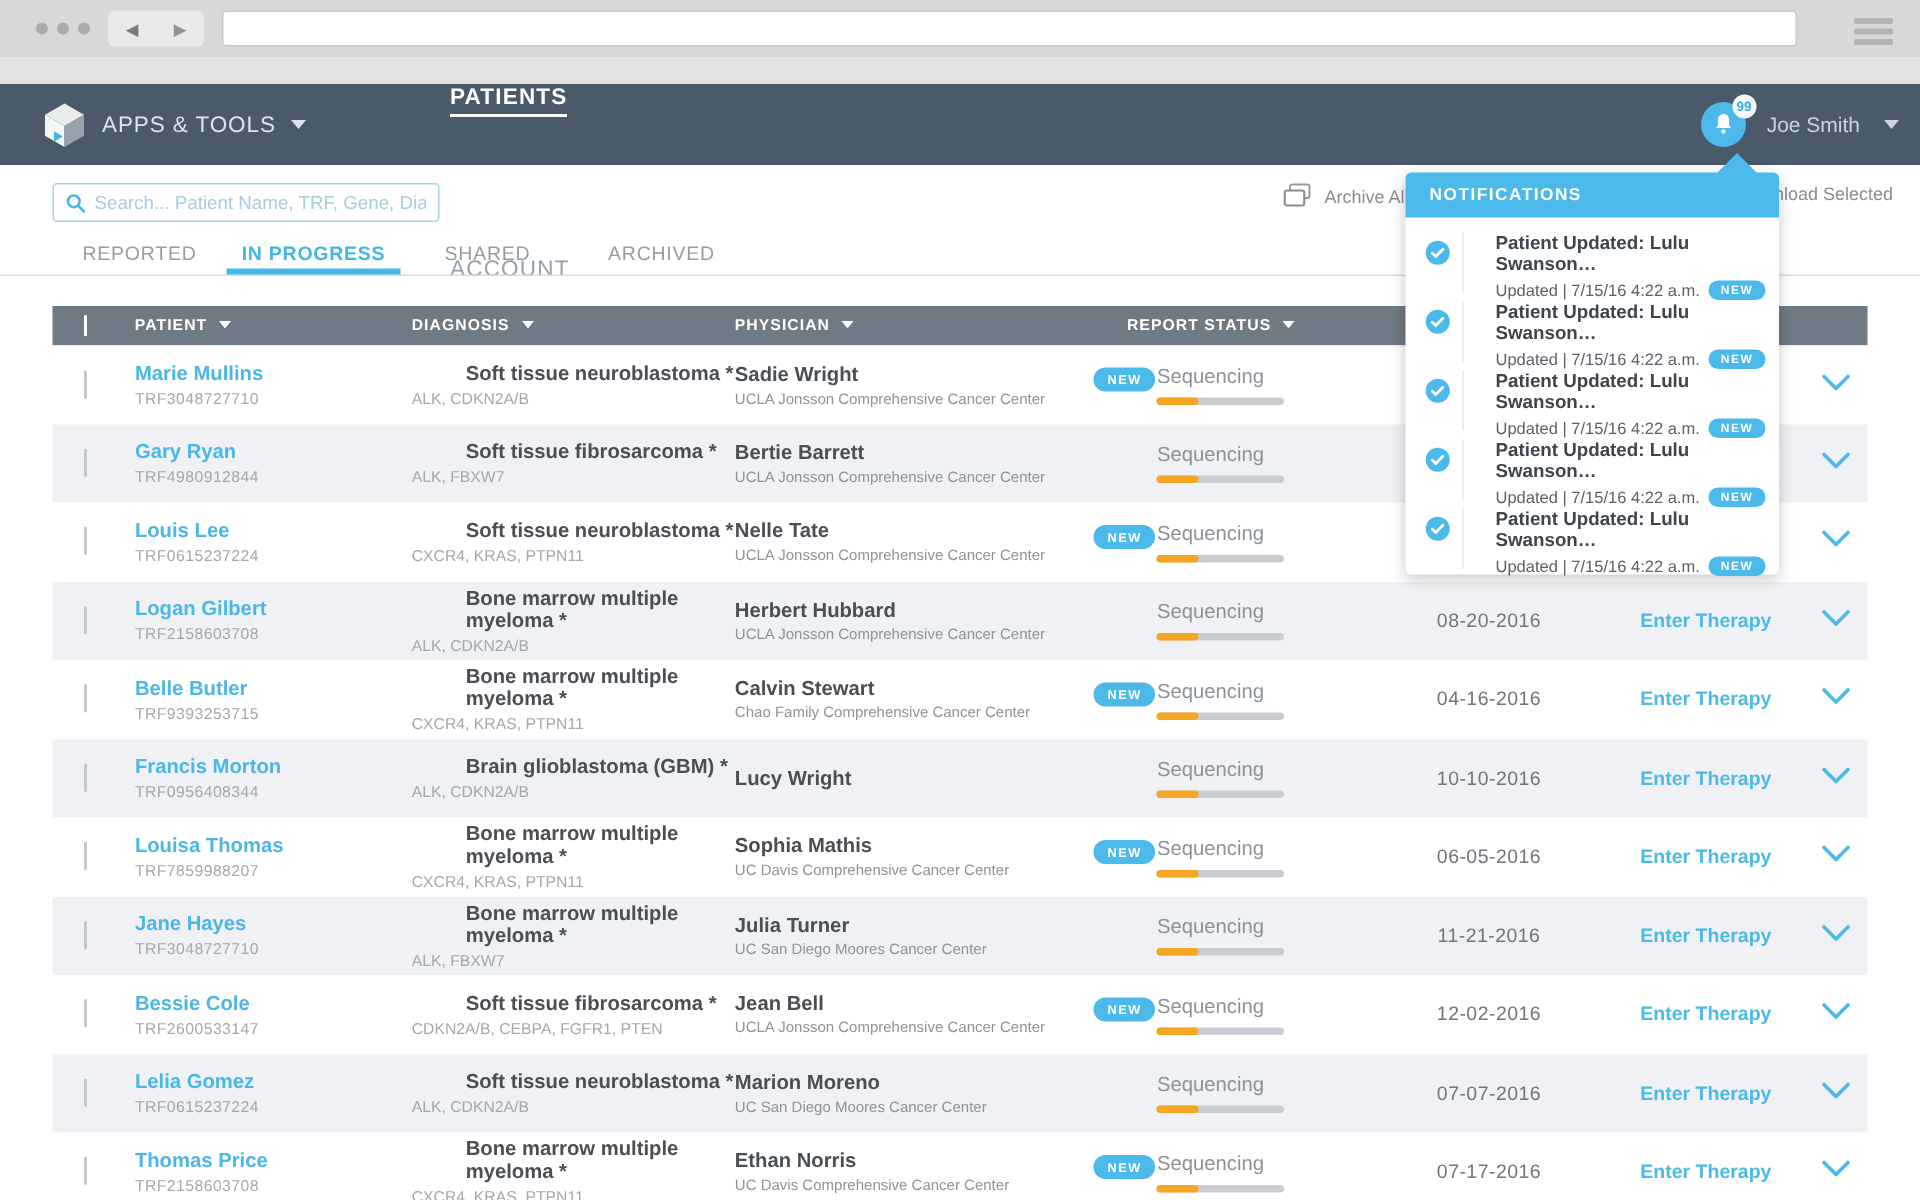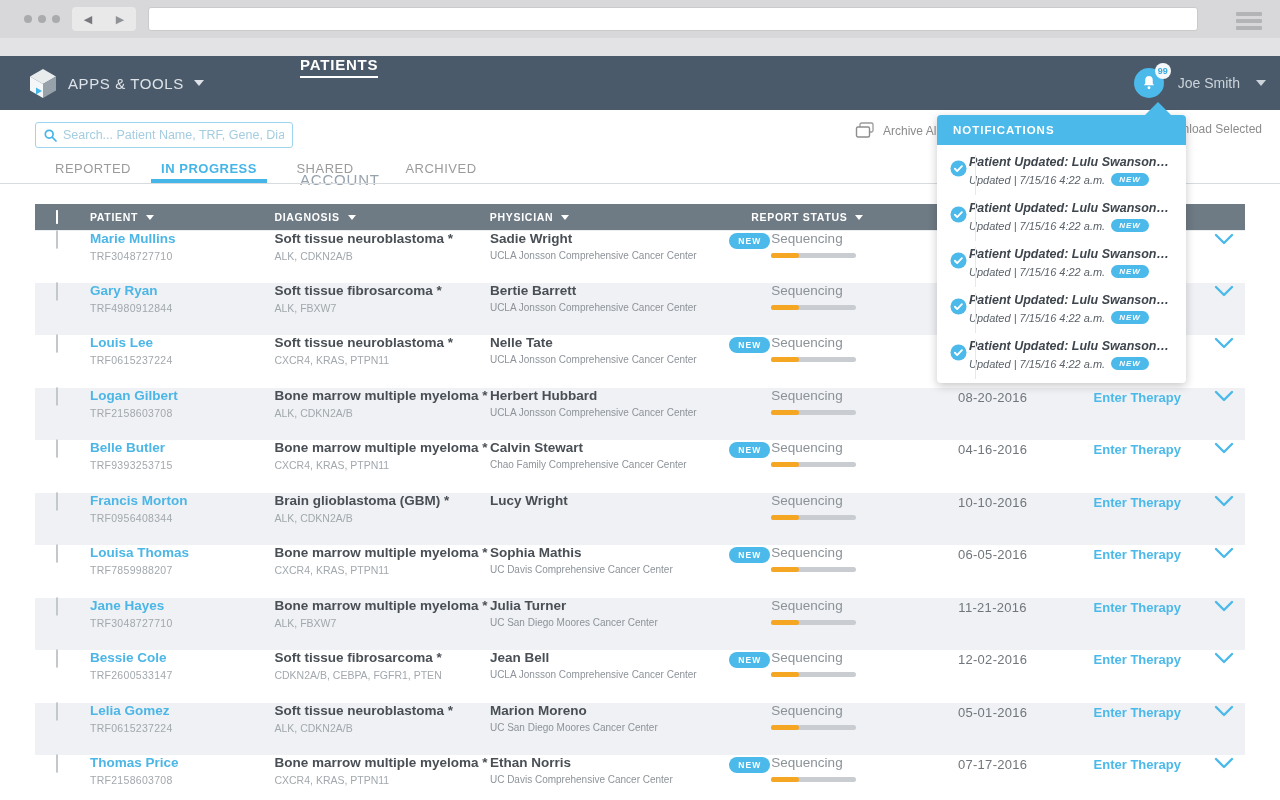--- a/index.html
+++ b/index.html
@@ -57,39 +57,39 @@
   .tab { width:116px; text-align:center; font-size:13px; letter-spacing:.5px; color:#9b9b9b;
          padding-top:6px; cursor:pointer; }
   .tab.active { color:#45b5e8; font-weight:bold; border-bottom:4px solid #45b5e8; }
 
   
   .table { position:absolute; left:35px; top:204px; width:1210px; }
   .thead { display:flex; align-items:center; height:26px; background:#6e7a84; color:#fff;
            font-size:10.5px; font-weight:bold; letter-spacing:.7px; }
   .sort-tri { display:inline-block; width:0; height:0; border-left:4px solid transparent;
               border-right:4px solid transparent; border-top:5px solid #fff; margin-left:8px; vertical-align:1px; }
-  .row { display:flex; align-items:flex-start; height:52.5px; background:#fff; border-top:1px solid #eceef0; }
+  .row { display:flex; align-items:center; height:52.5px; background:#fff; border-top:1px solid #eceef0; }
   .row.alt { background:#eff1f4; border-top:none; }
   .row.alt + .row { border-top:none; }
 
   .col-cb { width:55px; padding-left:21px; }
   .col-patient { width:185px; }
   .col-diag { width:216px; }
   .col-phys { width:232px; }
   .col-status { width:192px; position:relative; }
   .col-date { width:160px; text-align:center; }
   .col-therapy { width:130px; text-align:center; }
   .col-chevron { width:43px; text-align:center; }
 
   .cb { width:11px; height:11px; border:1px solid #c3c8cc; border-radius:2px; background:#fcfdfd; cursor:pointer; }
   .cb.header-cb { background:#fff; border-color:#fff; }
 
   .p-name { color:#4cb6e6; font-size:13.5px; font-weight:bold; cursor:pointer; }
   .p-trf { color:#a2a8ad; font-size:10.5px; margin-top:4px; letter-spacing:.3px; }
-  .d-name { color:#494f55; font-size:13.5px; font-weight:bold; }
+  .d-name { color:#494f55; font-size:13.5px; font-weight:bold;margin-left:36px; }
   .d-genes { color:#a2a8ad; font-size:10.5px; margin-top:4px; }
   .ph-name { color:#494f55; font-size:13.5px; font-weight:bold; }
   .ph-org { color:#8d9399; font-size:10px; margin-top:4px; }
 
   .new-badge { position:absolute; left:8px; top:2px; background:#4bb9e9; color:#fff; font-size:8.5px;
                font-weight:bold; letter-spacing:1px; border-radius:9px; padding:3px 9px; }
   .status-text { margin-left:50px; color:#8b9298; font-size:13.5px; }
   .progress-track { margin-left:50px; margin-top:7px; width:85px; height:5px; background:#c9cdd1; border-radius:3px; }
   .progress-fill { height:5px; background:#f5a623; border-radius:3px; }
 
@@ -100,21 +100,21 @@
   
   .notif-panel { position:absolute; left:937px; top:115px; width:249px; height:268px; background:#fff;
                  border-radius:4px; box-shadow:0 3px 10px rgba(0,0,0,.22); z-index:50; }
   .notif-pointer { position:absolute; top:-13px; left:207px; width:0; height:0;
                    border-left:14px solid transparent; border-right:14px solid transparent;
                    border-bottom:14px solid #4bb9e9; }
   .notif-header { height:30px; background:#4bb9e9; border-radius:4px 4px 0 0; color:#fff;
                   font-size:11.5px; font-weight:bold; letter-spacing:1px;
                   display:flex; align-items:center; padding-left:16px; }
   .notif-body { padding-top:7px; }
-  .notif-item { position:relative; height:46px; padding-left:32px; cursor:pointer;font-style:italic; }
+  .notif-item { position:relative; height:46px; padding-left:60px; cursor:pointer; }
   .notif-check { position:absolute; left:13px; top:8px; }
   .notif-divider { position:absolute; left:38px; top:3px; width:1px; height:40px; background:#e6e8ea; }
   .notif-title { color:#3e454d; font-size:12.5px; font-weight:bold; padding-top:3px; }
   .notif-meta { display:flex; align-items:center; gap:6px; margin-top:4px; }
   .notif-meta-text { color:#5a6169; font-size:11px; }
   .notif-new { background:#4bb9e9; color:#fff; font-size:8px; font-weight:bold; letter-spacing:1px;
                border-radius:8px; padding:2px 8px; }
 </style>
 </head>
 <body>
@@ -501,21 +501,21 @@
       <div class="ph-name">Marion Moreno</div>
       <div class="ph-org">UC San Diego Moores Cancer Center</div>
     </div>
     <div class="col-status">
 
       <div class="status-text">Sequencing</div>
       <div class="progress-track">
         <div class="progress-fill" style="width: 33%;"></div>
       </div>
     </div>
-    <div class="col-date"><span class="date-text">05-01-2016</span></div>
+    <div class="col-date"><span class="date-text">07-07-2016</span></div>
     <div class="col-therapy"><span class="therapy-link">Enter Therapy</span></div>
     <div class="col-chevron">
       <svg class="chevron" width="20" height="12" viewBox="0 0 20 12">
         <path d="M2 2l8 8 8-8" stroke="#4bb9e9" stroke-width="2.4" fill="none" stroke-linecap="round" stroke-linejoin="round"></path>
       </svg>
     </div>
   </div>
 
   <div class="row">
     <div class="col-cb"><span class="cb"></span></div>

